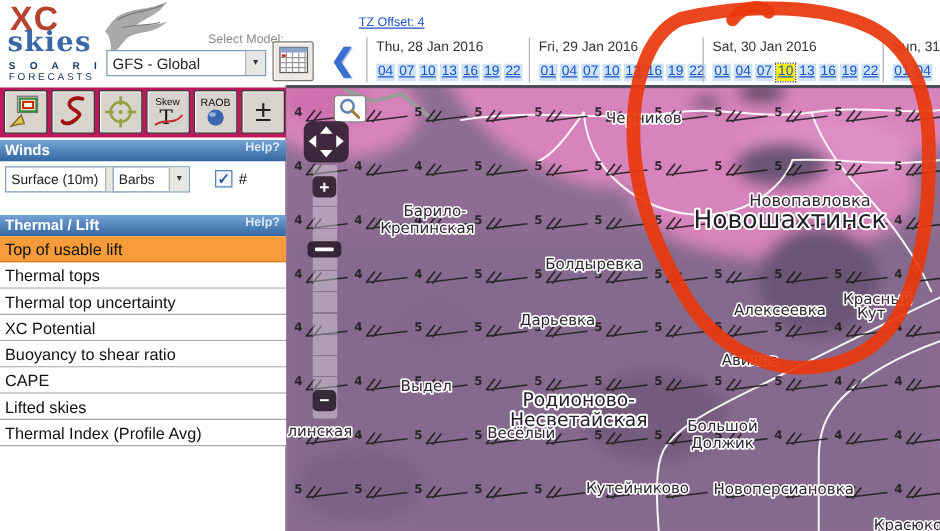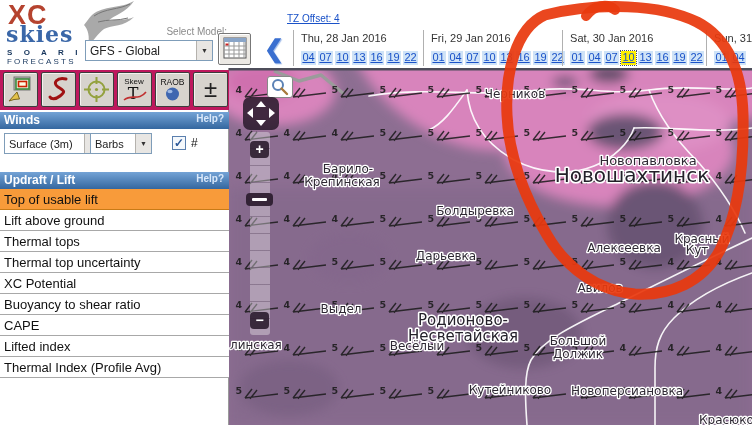--- a/index.html
+++ b/index.html
@@ -208,44 +208,43 @@
         </svg>
       </button>
     </div>
 
     <div class="panel-header" id="winds-header">
       <span class="help">Help?</span>
       <span>Winds</span>
     </div>
     <div id="winds-controls">
       <div id="wind-level" class="fake-select">
-        <span class="val">Surface (3m)</span>
+        <span class="val">Surface (10m)</span>
         <span class="dd-arrow">▼</span>
       </div>
       <div id="wind-style" class="fake-select">
         <span class="val">Barbs</span>
         <span class="dd-arrow">▼</span>
       </div>
       <div id="wind-num-check" class="checkbox">✓</div>
       <span id="wind-num-label">#</span>
     </div>
 
     <div class="panel-header" id="thermal-header">
       <span class="help">Help?</span>
-      <span>Updraft / Lift</span>
+      <span>Thermal / Lift</span>
     </div>
     <div id="thermal-menu">
         <div class="menu-item selected">Top of usable lift</div>
-        <div class="menu-item">Lift above ground</div>
         <div class="menu-item">Thermal tops</div>
         <div class="menu-item">Thermal top uncertainty</div>
         <div class="menu-item">XC Potential</div>
         <div class="menu-item">Buoyancy to shear ratio</div>
         <div class="menu-item">CAPE</div>
-        <div class="menu-item">Lifted index</div>
+        <div class="menu-item">Lifted skies</div>
         <div class="menu-item">Thermal Index (Profile Avg)</div>
       </div>
   </div>
 
   <div id="map">
     <svg id="map-svg" width="523" height="357" viewBox="0 0 523 357">
       <defs>
         <filter id="soft" x="-20%" y="-20%" width="140%" height="140%">
             <feGaussianBlur stdDeviation="6"></feGaussianBlur>
           </filter>

